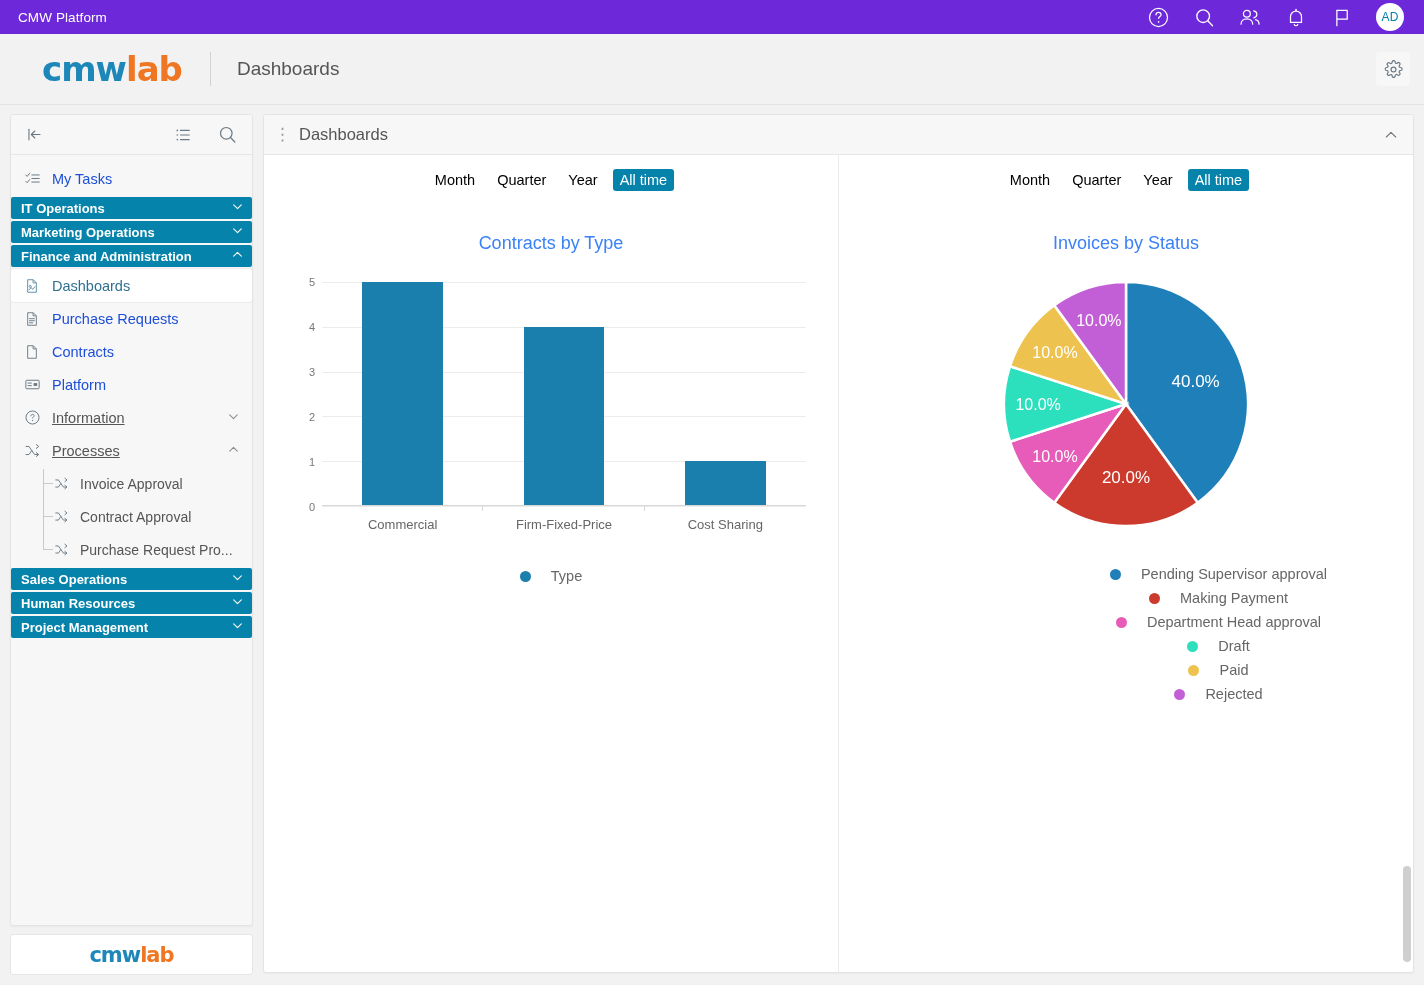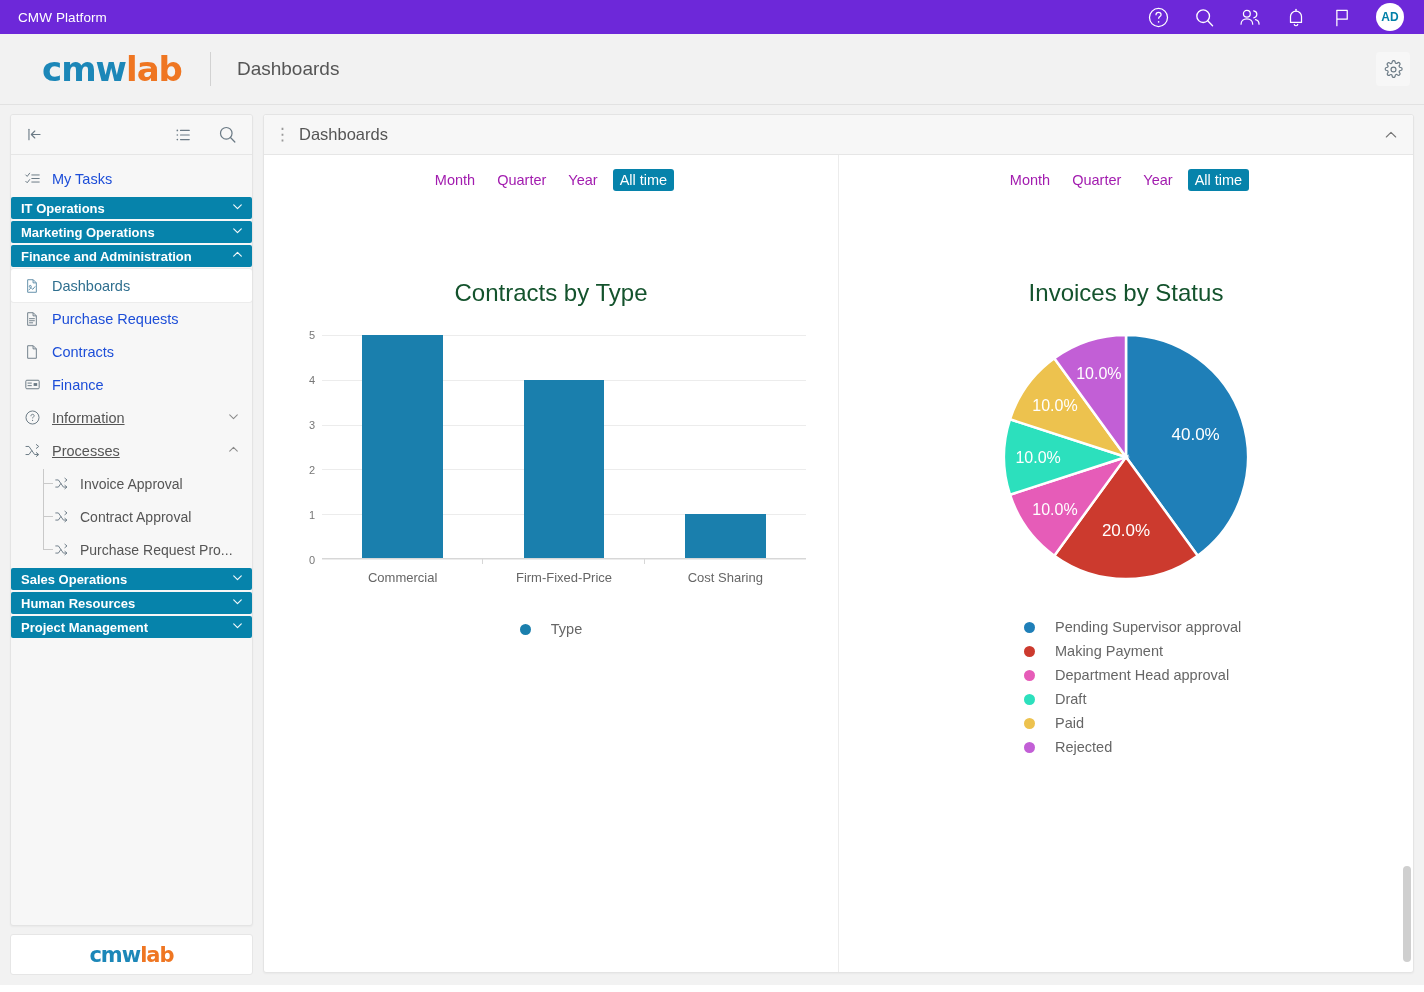--- a/index.html
+++ b/index.html
@@ -16,21 +16,21 @@
     height:34px; background:#6d28d9; display:flex; align-items:center;
     padding:0 14px 0 18px; color:#fff;
   }
   .topbar-title{ font-size:13.5px; letter-spacing:.1px; }
   .topbar-spacer{ flex:1; }
   .topbar-icons{ display:flex; align-items:center; gap:22px; padding-right:6px; }
   .tb-ico{ width:24px; height:24px; display:flex; align-items:center; justify-content:center; cursor:pointer; }
   .tb-ico svg{ display:block; }
   .avatar{
     width:28px; height:28px; border-radius:50%; background:#ffffff; color:#0080a8;
-    font-size:12px; font-weight:bold; display:flex; align-items:center; justify-content:center;
+    font-size:12px; font-weight:normal; display:flex; align-items:center; justify-content:center;
     cursor:pointer; letter-spacing:.2px;
   }
 
   
   .brandbar{
     height:71px; background:#f2f2f2; display:flex; align-items:center;
     border-bottom:1px solid #e2e2e2; position:relative;
   }
   .logo{ margin-left:42px; font-size:34px; font-weight:700; letter-spacing:-1px;
          font-family:"DejaVu Sans", sans-serif; }
@@ -124,25 +124,25 @@
   .collapse-ico{ cursor:pointer; display:flex; }
 
   .panel-body{ flex:1; display:flex; }
   .widget{ flex:1; position:relative; padding-top:14px; }
   .widget + .widget{ border-left:1px solid #ececec; }
 
   .timefilter{
     display:flex; justify-content:center; align-items:center; gap:8px;
     font-size:14.5px;
   }
-  .tf{ color:#a21caf; padding:3px 7px; border-radius:3px; cursor:pointer; }
+  .tf{ color:#000000; padding:3px 7px; border-radius:3px; cursor:pointer; }
   .tf.active{ background:#0683ab; color:#fff; }
 
   .widget-title{
-    text-align:center; font-size:24px; color:#14532d; margin-top:88px;
+    text-align:center; font-size:18px; color:#3b82f6; margin-top:42px;
   }
 
   
   .barchart{ position:relative; margin:28px 30px 0 30px; height:250px; }
   .bc-plot{ position:absolute; left:28px; right:2px; top:0; bottom:26px; }
   .gridline{ position:absolute; left:0; right:0; height:1px; background:#ececec; }
   .ytick{
     position:absolute; right:calc(100% + 7px); font-size:11px; color:#777;
     transform:translateY(-50%); white-space:nowrap;
   }
@@ -150,21 +150,21 @@
   .barcell{ flex:1; position:relative; display:flex; align-items:flex-end; justify-content:center; }
   .barcell .sep{ position:absolute; right:0; bottom:-5px; width:1px; height:5px; background:#d7d7d7; }
   .bar{ width:50%; background:#1a7fad; }
   .xlabels{ position:absolute; left:28px; right:2px; bottom:0; display:flex; }
   .xlabel{ flex:1; text-align:center; font-size:13px; color:#666; }
   .axisline{ position:absolute; left:28px; right:2px; bottom:26px; height:1px; background:#d7d7d7; }
 
   .chart-legend{
     display:flex; justify-content:center; align-items:flex-start; margin-top:32px;
   }
-  .chart-legend.left{ justify-content:flex-start; padding-left:185px; flex-direction:column; }
+  .chart-legend.left{ justify-content:flex-start; padding-left:185px; flex-direction:column;align-items:center; }
   .leg-item{ display:flex; align-items:center; gap:20px; font-size:14.5px; color:#666;
              line-height:24px; cursor:pointer; }
   .dot{ width:11px; height:11px; border-radius:50%; flex:0 0 11px; }
 
   
   .pie-wrap{ display:flex; justify-content:center; margin-top:24px; }
   .pie-svg{ display:block; }
   .pie-label{ font-size:16px; fill:#fff; font-family:"Liberation Sans", sans-serif; }
   .pie-label.big{ font-size:17px; }
 
@@ -347,21 +347,21 @@
 
         <div class="nav-item">
           <span class="ico">
             <svg width="17" height="17" viewBox="0 0 24 24" fill="none" stroke="#6b7a85" stroke-width="1.4">
               <rect x="2.6" y="6" width="18.8" height="12" rx="1.4"></rect>
               <line x1="5.6" y1="10" x2="10.4" y2="10" stroke-linecap="round"></line>
               <line x1="5.6" y1="13.6" x2="10.4" y2="13.6" stroke-linecap="round"></line>
               <rect x="13.6" y="10" width="5" height="4" fill="#6b7a85" stroke="none"></rect>
             </svg>
           </span>
-          <span>Finance</span>
+          <span>Platform</span>
         </div>
 
         <div class="collapsible">
           <span class="left">
             <span class="ico">
               <svg width="17" height="17" viewBox="0 0 24 24" fill="none" stroke="#6b7a85" stroke-width="1.4">
                 <circle cx="12" cy="12" r="9.2"></circle>
                 <path d="M9.8 9.6c0-1.3 1-2.1 2.3-2.1s2.2.8 2.2 2c0 1.6-2.1 1.7-2.1 3.2" stroke-linecap="round"></path>
                 <circle cx="12.1" cy="16.1" r=".8" fill="#6b7a85" stroke="none"></circle>
               </svg>

